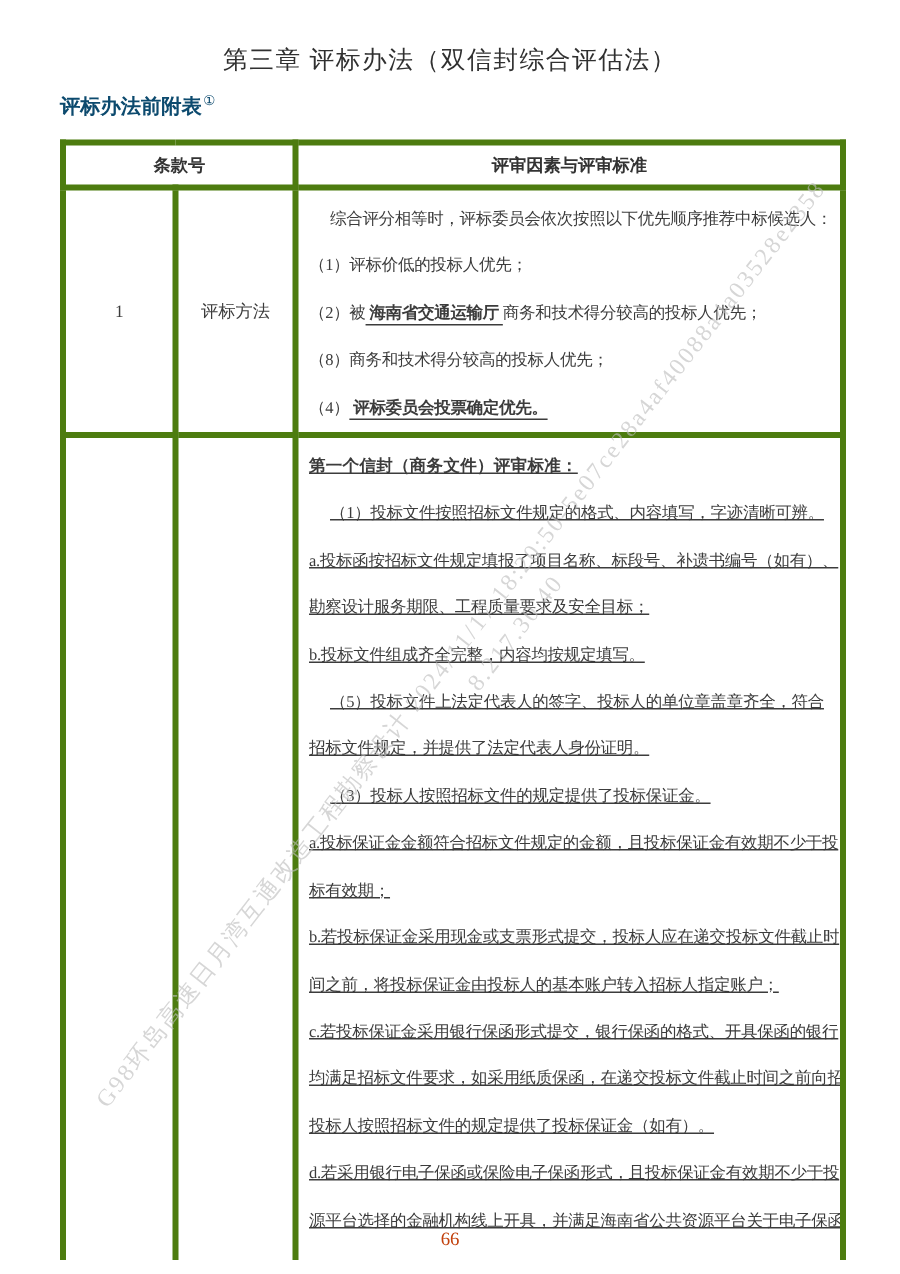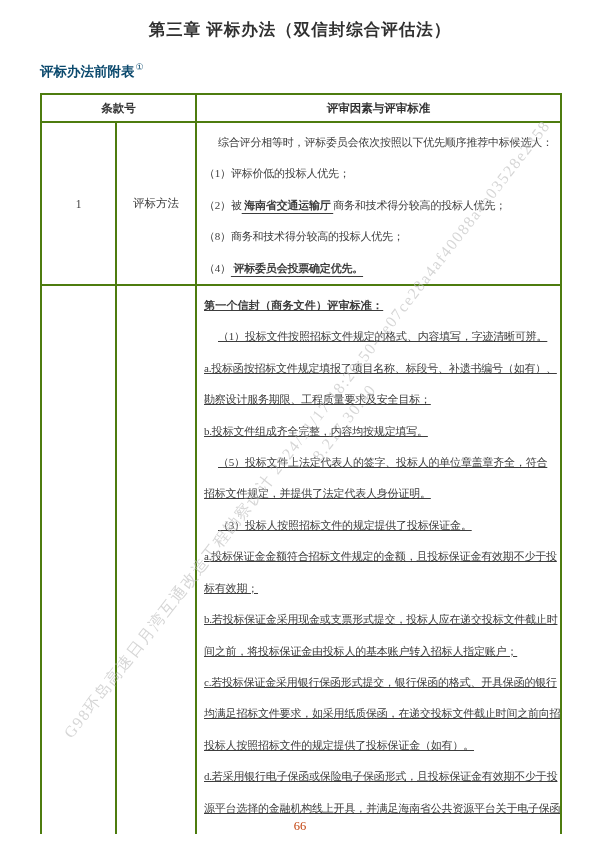--- a/index.html
+++ b/index.html
@@ -4,35 +4,35 @@
 <style>
   html,body { margin:0; padding:0; background:#ffffff; }
   .page {
     position:relative; width:600px; height:849px; margin:0 auto;
     background:#ffffff; overflow:hidden;
     font-family:"Liberation Serif","DejaVu Serif",serif;
     color:#3c3c3c;
   }
   
   .title {
-    margin:0; padding-top:19px; text-align:center;
-    font-size:16.5px; font-weight:bold; letter-spacing:1px; color:#303030;
+    margin:0; padding-top:29px; text-align:center;
+    font-size:16.5px; font-weight:normal; letter-spacing:1px; color:#303030;
   }
   .subheading {
     position:absolute; left:40px; top:62px;
     font-size:13.5px; font-weight:bold; color:#0c4a6e;
   }
   .subheading sup { font-size:9px; font-weight:normal; margin-left:1px; }
   
   table.main {
     position:absolute; left:40px; top:93px; width:520px;
     border-collapse:collapse; table-layout:fixed;
   }
   col.c1 { width:75px; } col.c2 { width:80px; } col.c3 { width:365px; }
-  table.main td { border:2px solid #4d7c0f; }
+  table.main td { border:4px solid #4d7c0f; }
   td.th {
     height:24px; text-align:center; vertical-align:middle;
     font-size:11.5px; font-weight:bold; color:#333;
   }
   tr.r1 td { height:157px; }
   tr.r2 td { height:544px; border-bottom:none;text-decoration:underline; }
   td.cell-no, td.cell-name {
     text-align:center; vertical-align:middle; font-size:11.5px;
   }
   td.cell-content {

